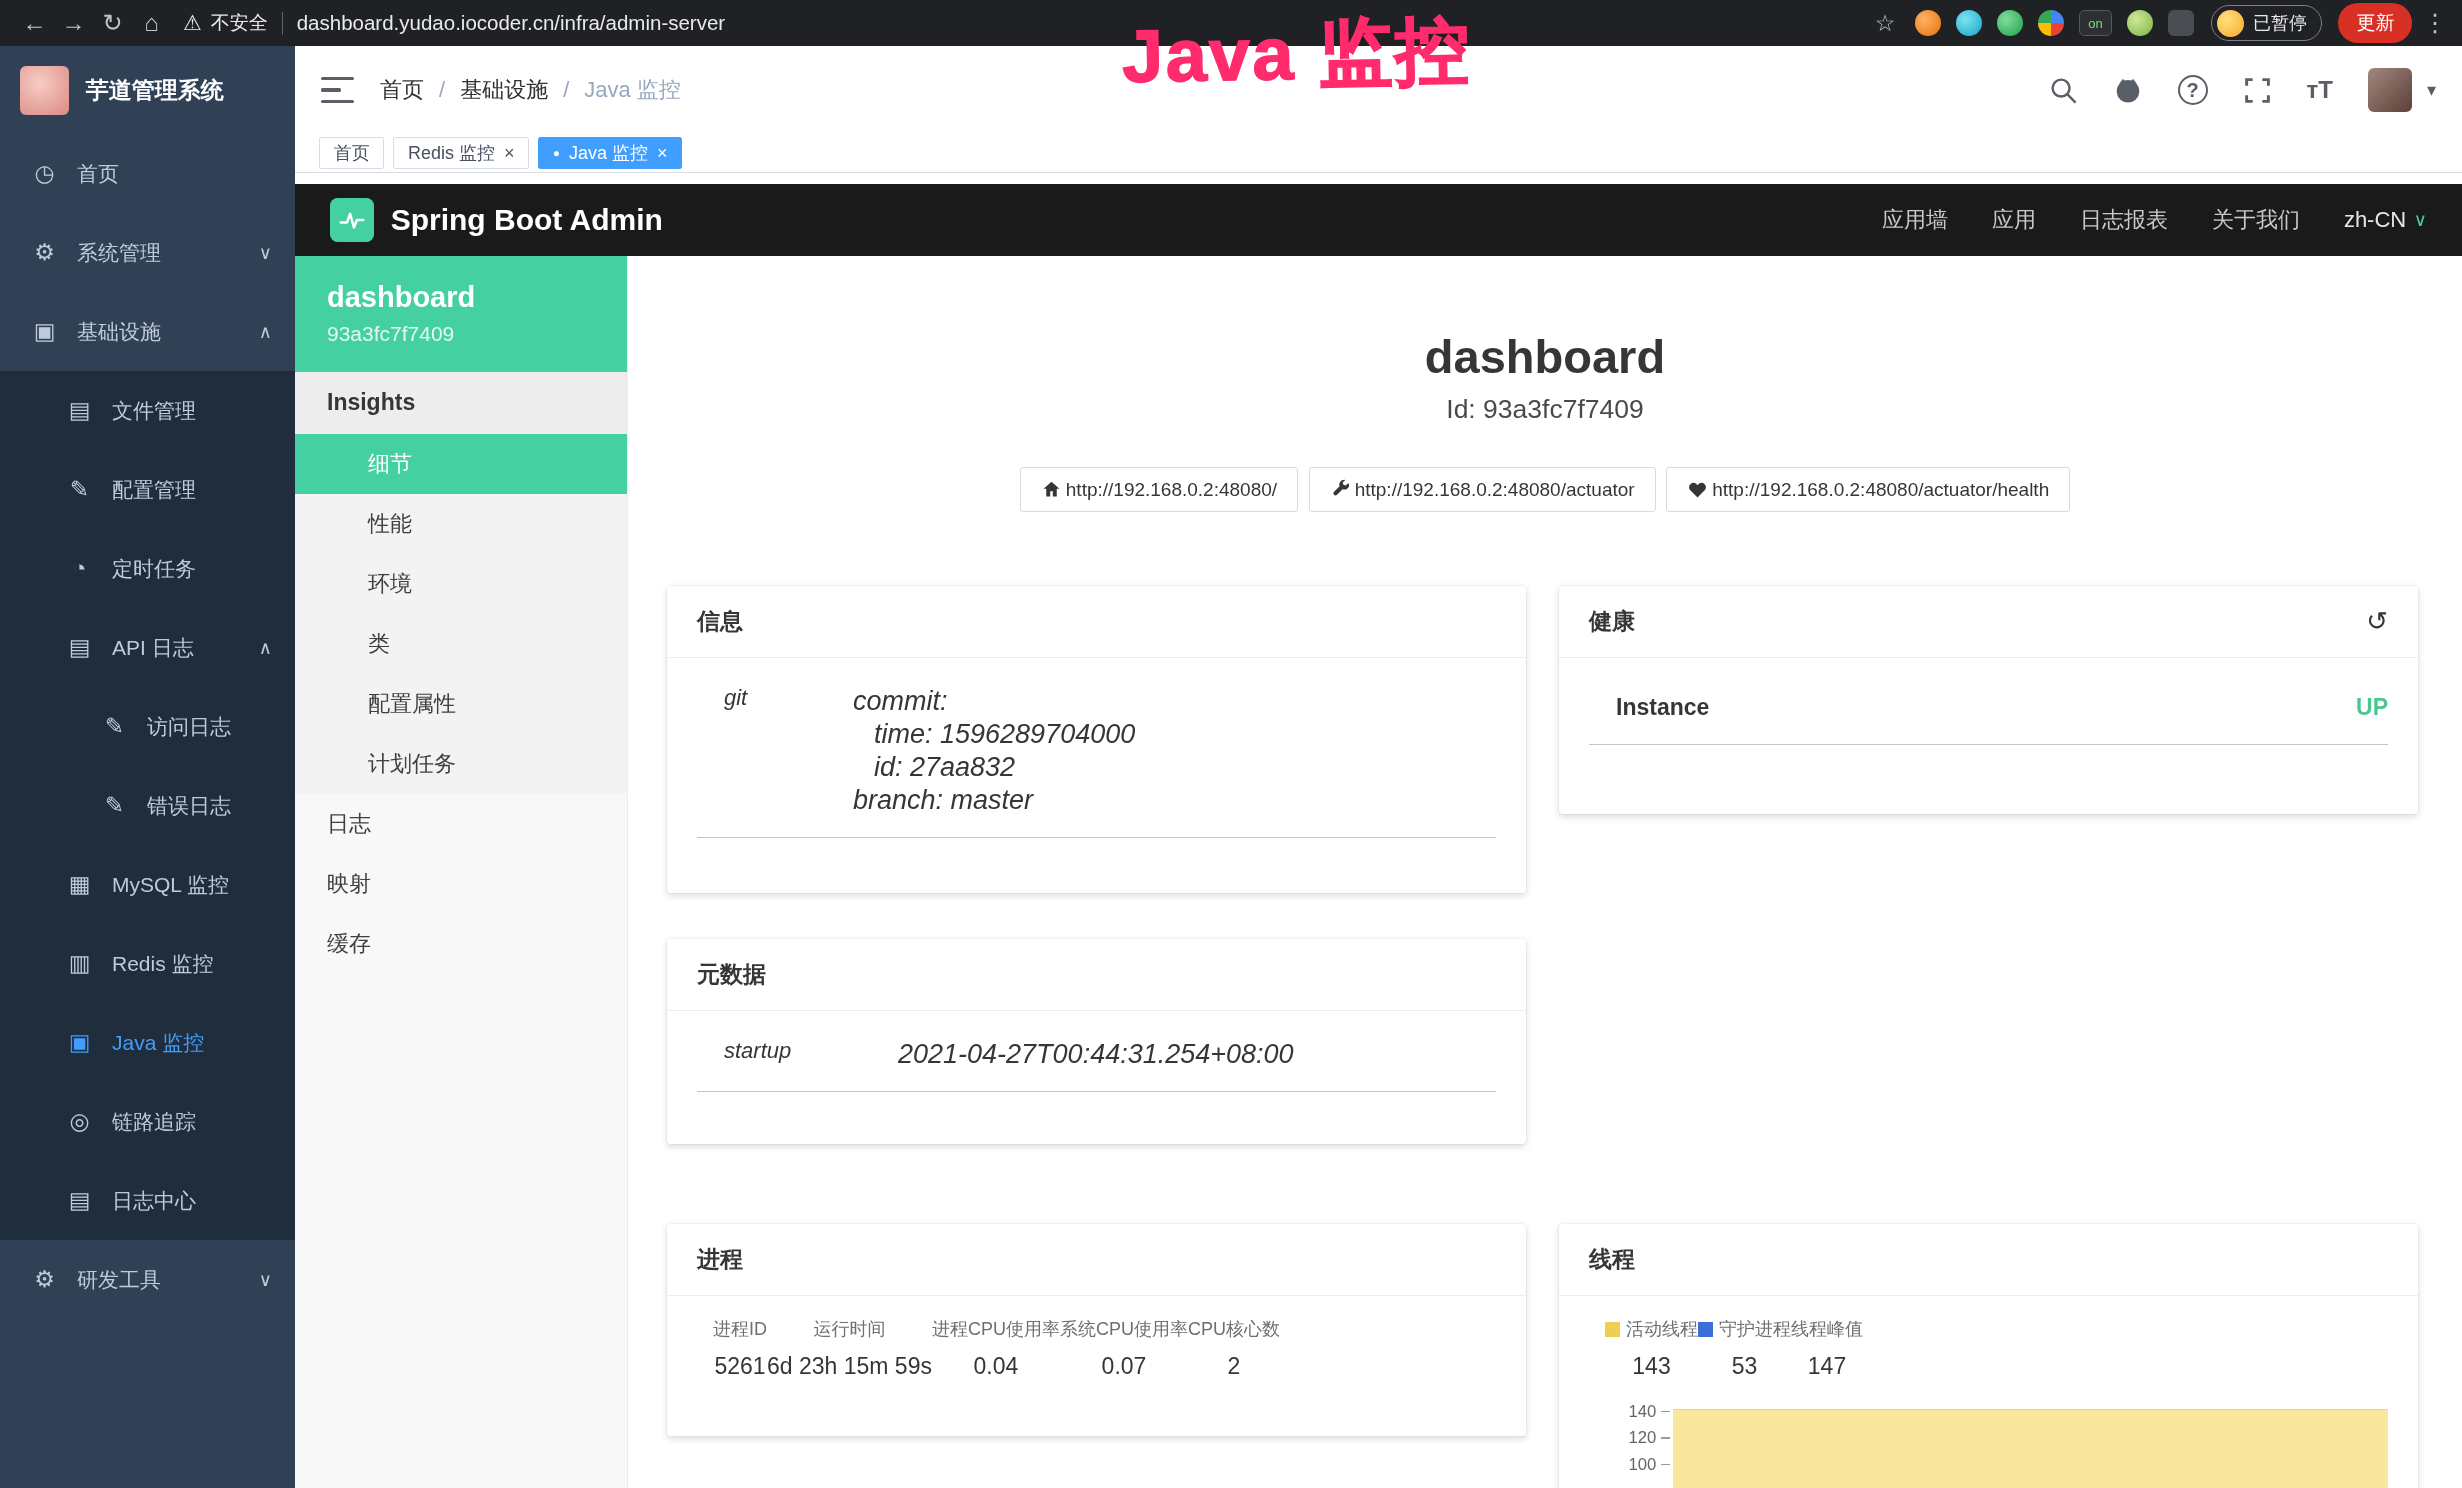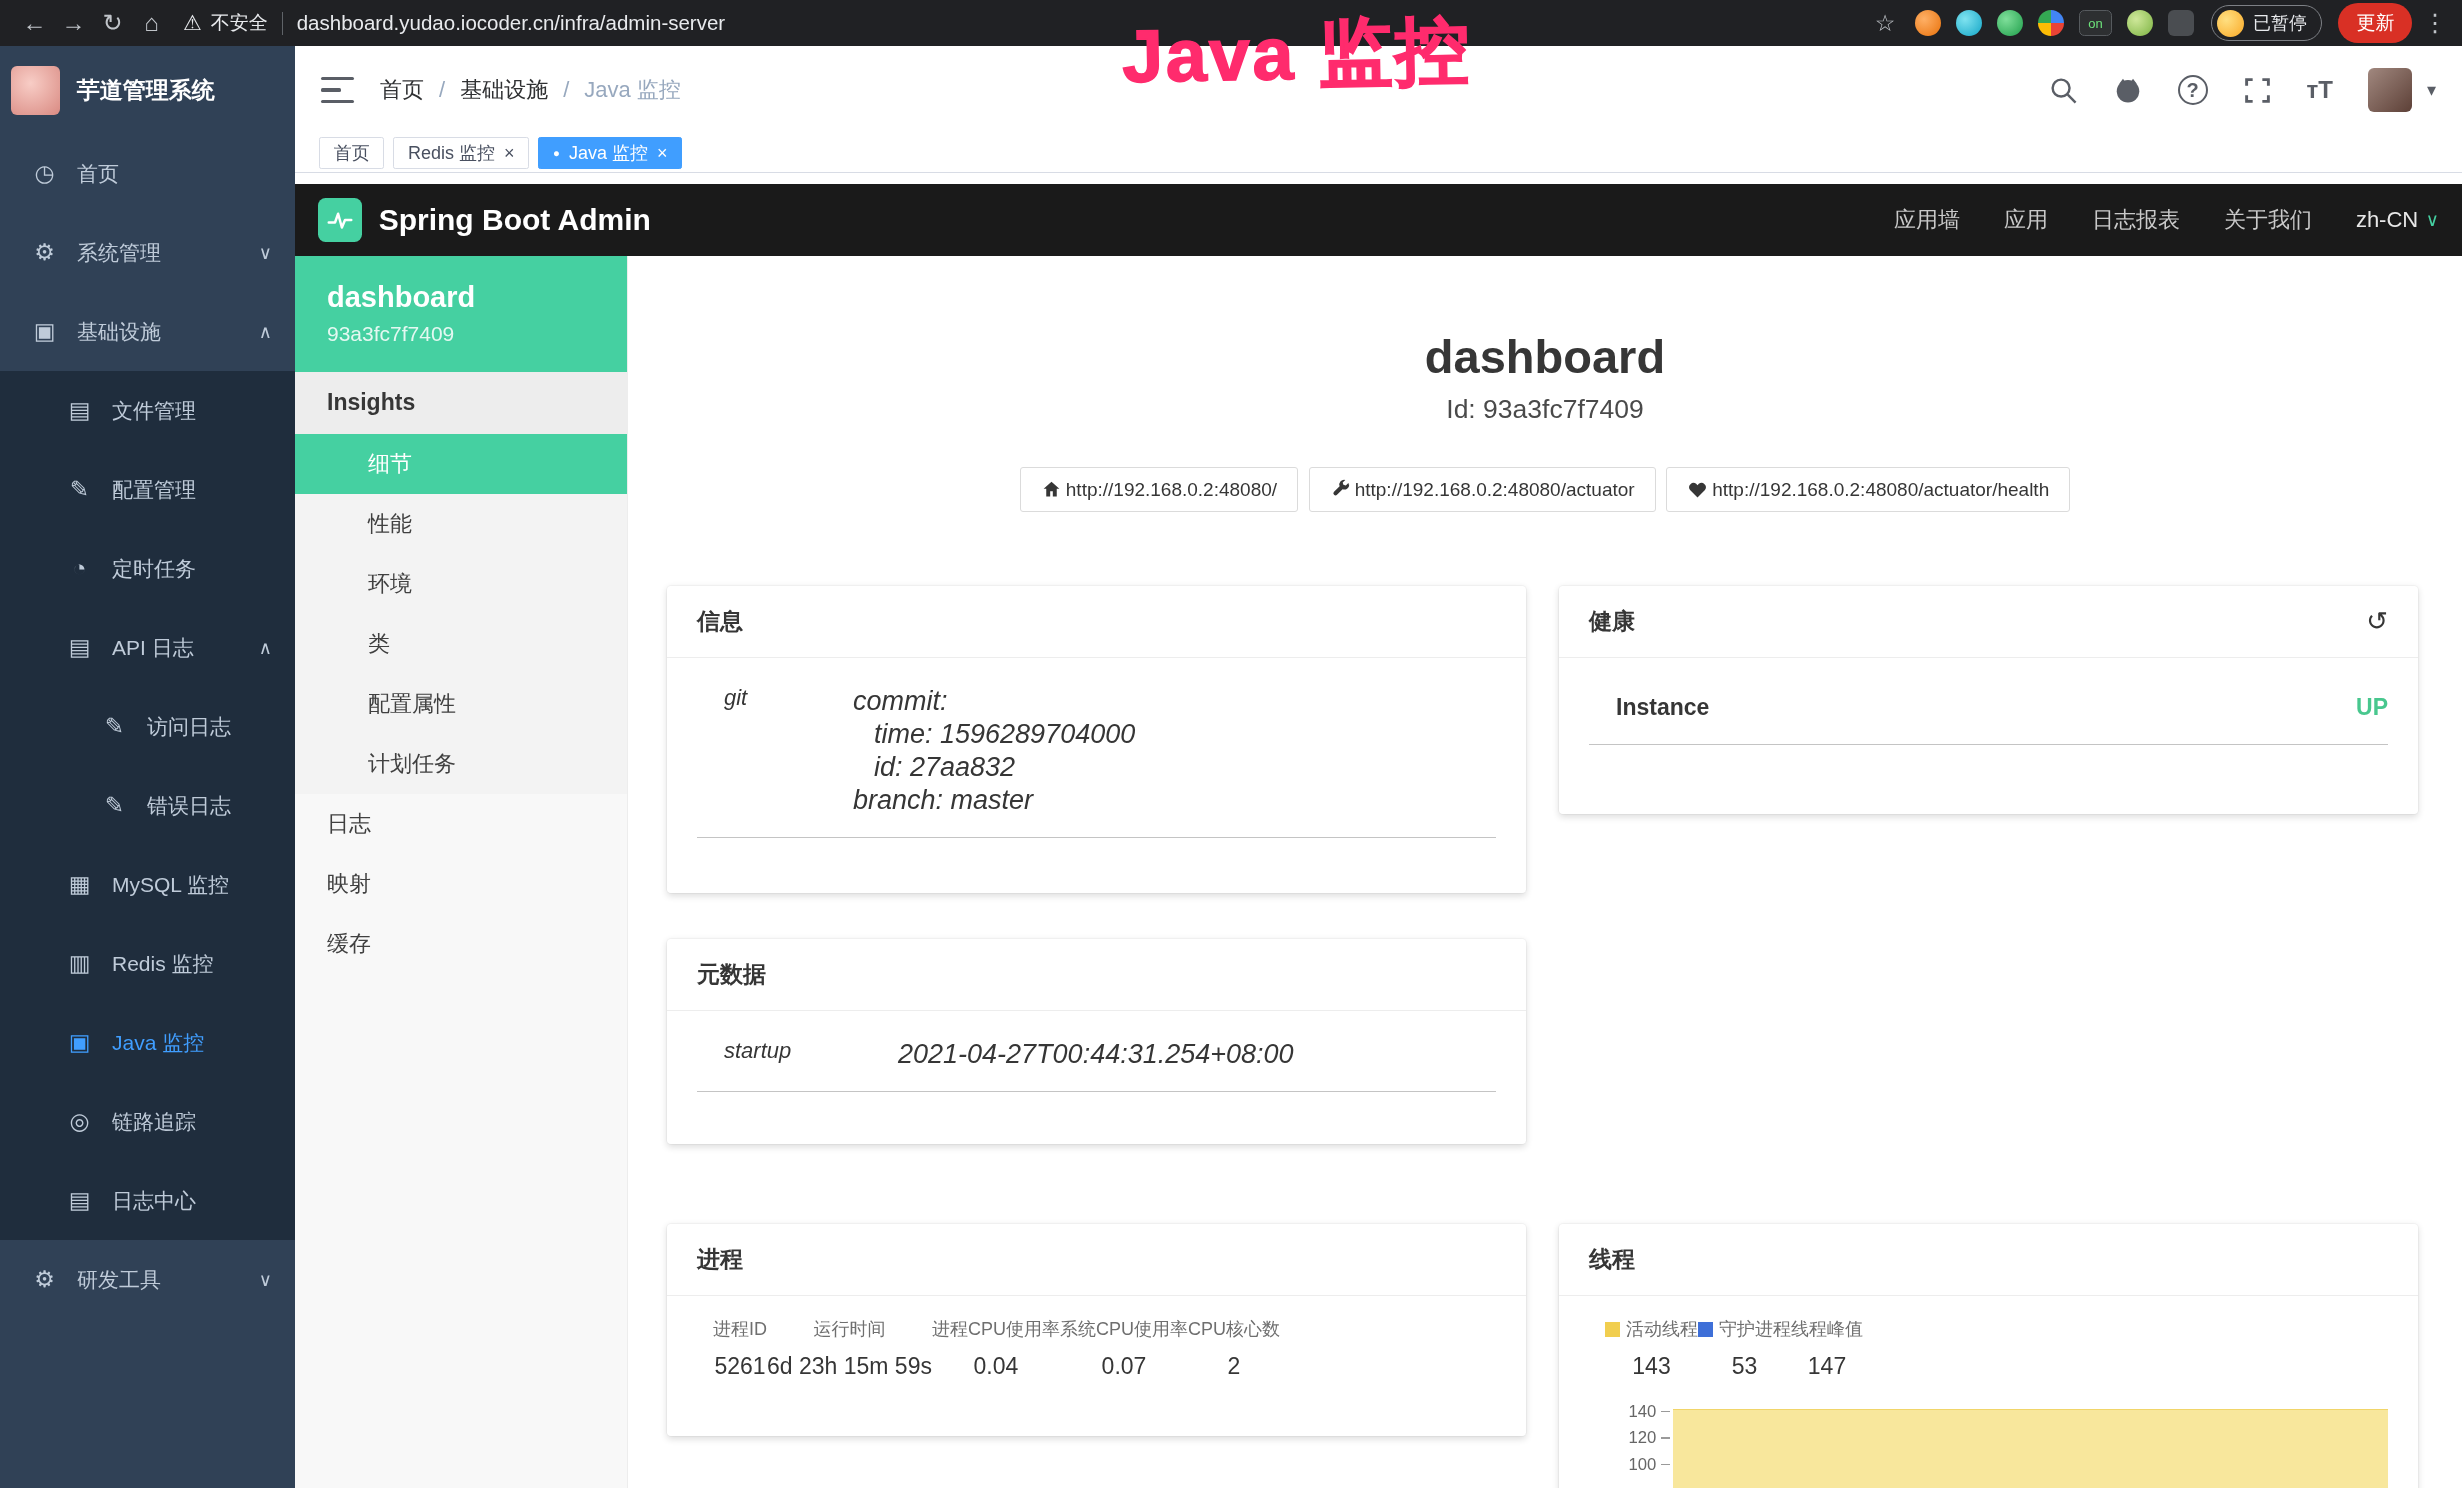--- a/index.html
+++ b/index.html
@@ -29,21 +29,21 @@
   .more-dots { margin-left:10.6px; font-size:24px; color:#c0c4c9; }
 
   
   .annotation { position:absolute; left:1122px; top:4.6px; z-index:99; font-size:74px; font-weight:700; color:#ff2b6d; transform:rotate(-1deg); letter-spacing:2.3px; -webkit-text-stroke:1.5px #ff2b6d; }
 
   
   .workspace { display:flex; height:1443px; }
 
   
   .sidebar { width:295px; flex-shrink:0; background:#304156; display:flex; flex-direction:column; }
-  .logo { height:88px; display:flex; align-items:center; gap:16.7px; padding:0 11px; }
+  .logo { height:88px; display:flex; align-items:center; gap:16.7px; padding:0 20px; }
   .logo-img { width:49px; height:49px; border-radius:6px; background:radial-gradient(circle at 40% 35%, #f8cdc6, #d98a82); flex-shrink:0; }
   .logo-title { color:#fff; font-size:23px; font-weight:700; white-space:nowrap; }
   .menu { flex:1; font-size:21px; color:#bfcbd9; }
   .m-item { height:79px; display:flex; align-items:center; gap:18px; padding:0 23px 0 30px; white-space:nowrap; }
   .m-item .glyph { font-size:23px; width:29px; text-align:center; flex-shrink:0; }
   .m-item .chev { margin-left:auto; font-size:18px; }
   .m-sub { background:#1f2d3d; }
   .lvl1 { padding-left:65px; }
   .lvl2 { padding-left:100px; }
   .m-active { color:#409eff; }
@@ -66,21 +66,21 @@
   .caret { font-size:18px; color:#5a5e66; margin-left:-20px; }
 
   .tags-row { height:39px; display:flex; align-items:center; gap:9px; padding:0 24px; border-bottom:0.8px solid #d8dce5; background:#fff; }
   .tag { display:flex; align-items:center; gap:9px; height:32px; padding:0 13.7px; border:0.8px solid #d8dce5; border-radius:2.3px; font-size:18px; color:#495060; background:#fff; }
   .tag .x { font-size:18px; line-height:1; }
   .tag-active { background:#409eff; border-color:#409eff; color:#fff; }
   .tag .dot { font-size:11.4px; }
 
   
   .sba { flex:1; display:flex; flex-direction:column; margin-top:10.6px; min-height:0; }
-  .sba-nav { height:72px; background:#1a1a1a; display:flex; align-items:center; padding:0 23px; flex-shrink:0; }
+  .sba-nav { height:72px; background:#1a1a1a; display:flex; align-items:center; padding:0 35px; flex-shrink:0; }
   .sba-logo { width:44px; height:44px; border-radius:7.6px; background:#45d0a1; display:flex; align-items:center; justify-content:center; }
   .sba-brand { color:#fff; font-size:30px; font-weight:700; margin-left:16.7px; }
   .sba-links { margin-left:auto; display:flex; align-items:center; gap:44px; font-size:22px; color:#c9c9c9; }
   .sba-locale { color:#e8e8e8; display:flex; align-items:center; gap:7.6px; }
   .sba-locale .chev { color:#45d0a1; font-size:18px; }
 
   .sba-body { flex:1; display:flex; min-height:0; }
   .sba-side { width:333px; flex-shrink:0; background:#f8f8f8; border-right:0.8px solid #ededed; }
   .inst { height:116px; background:#45d0a1; color:#fff; display:flex; flex-direction:column; justify-content:center; gap:7.6px; padding:0 32px; }
   .inst-name { font-size:29px; font-weight:700; }

